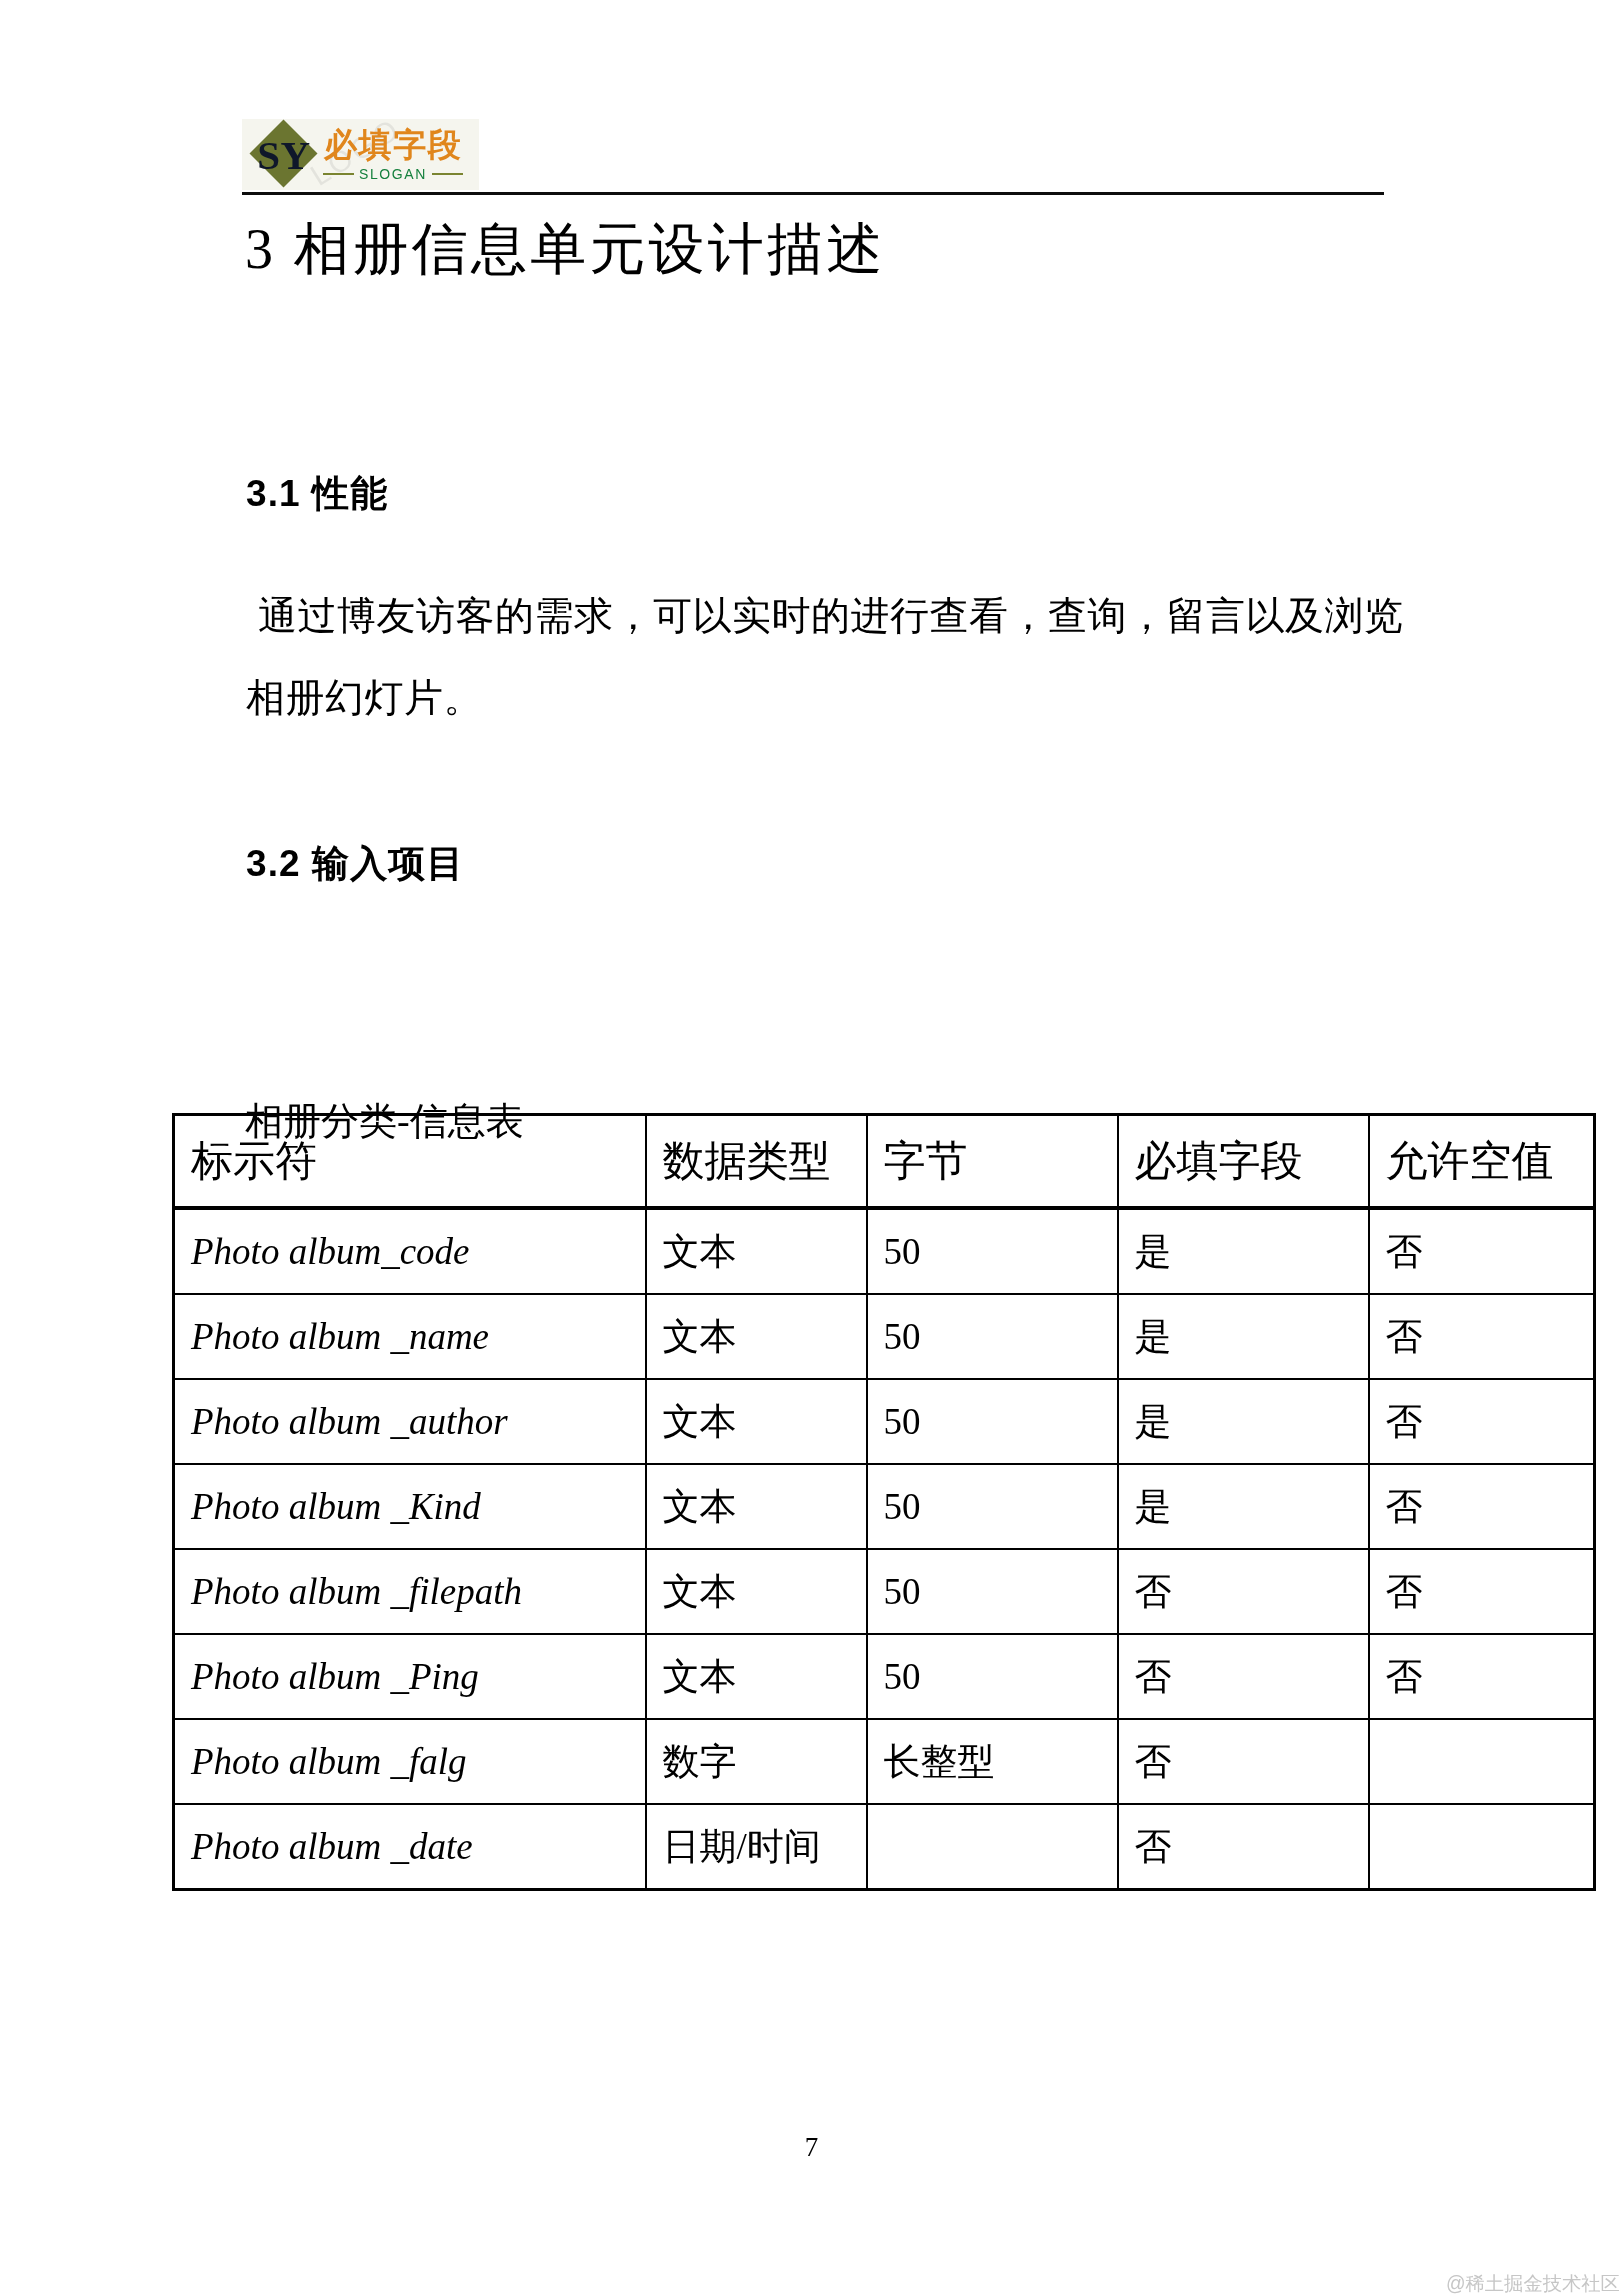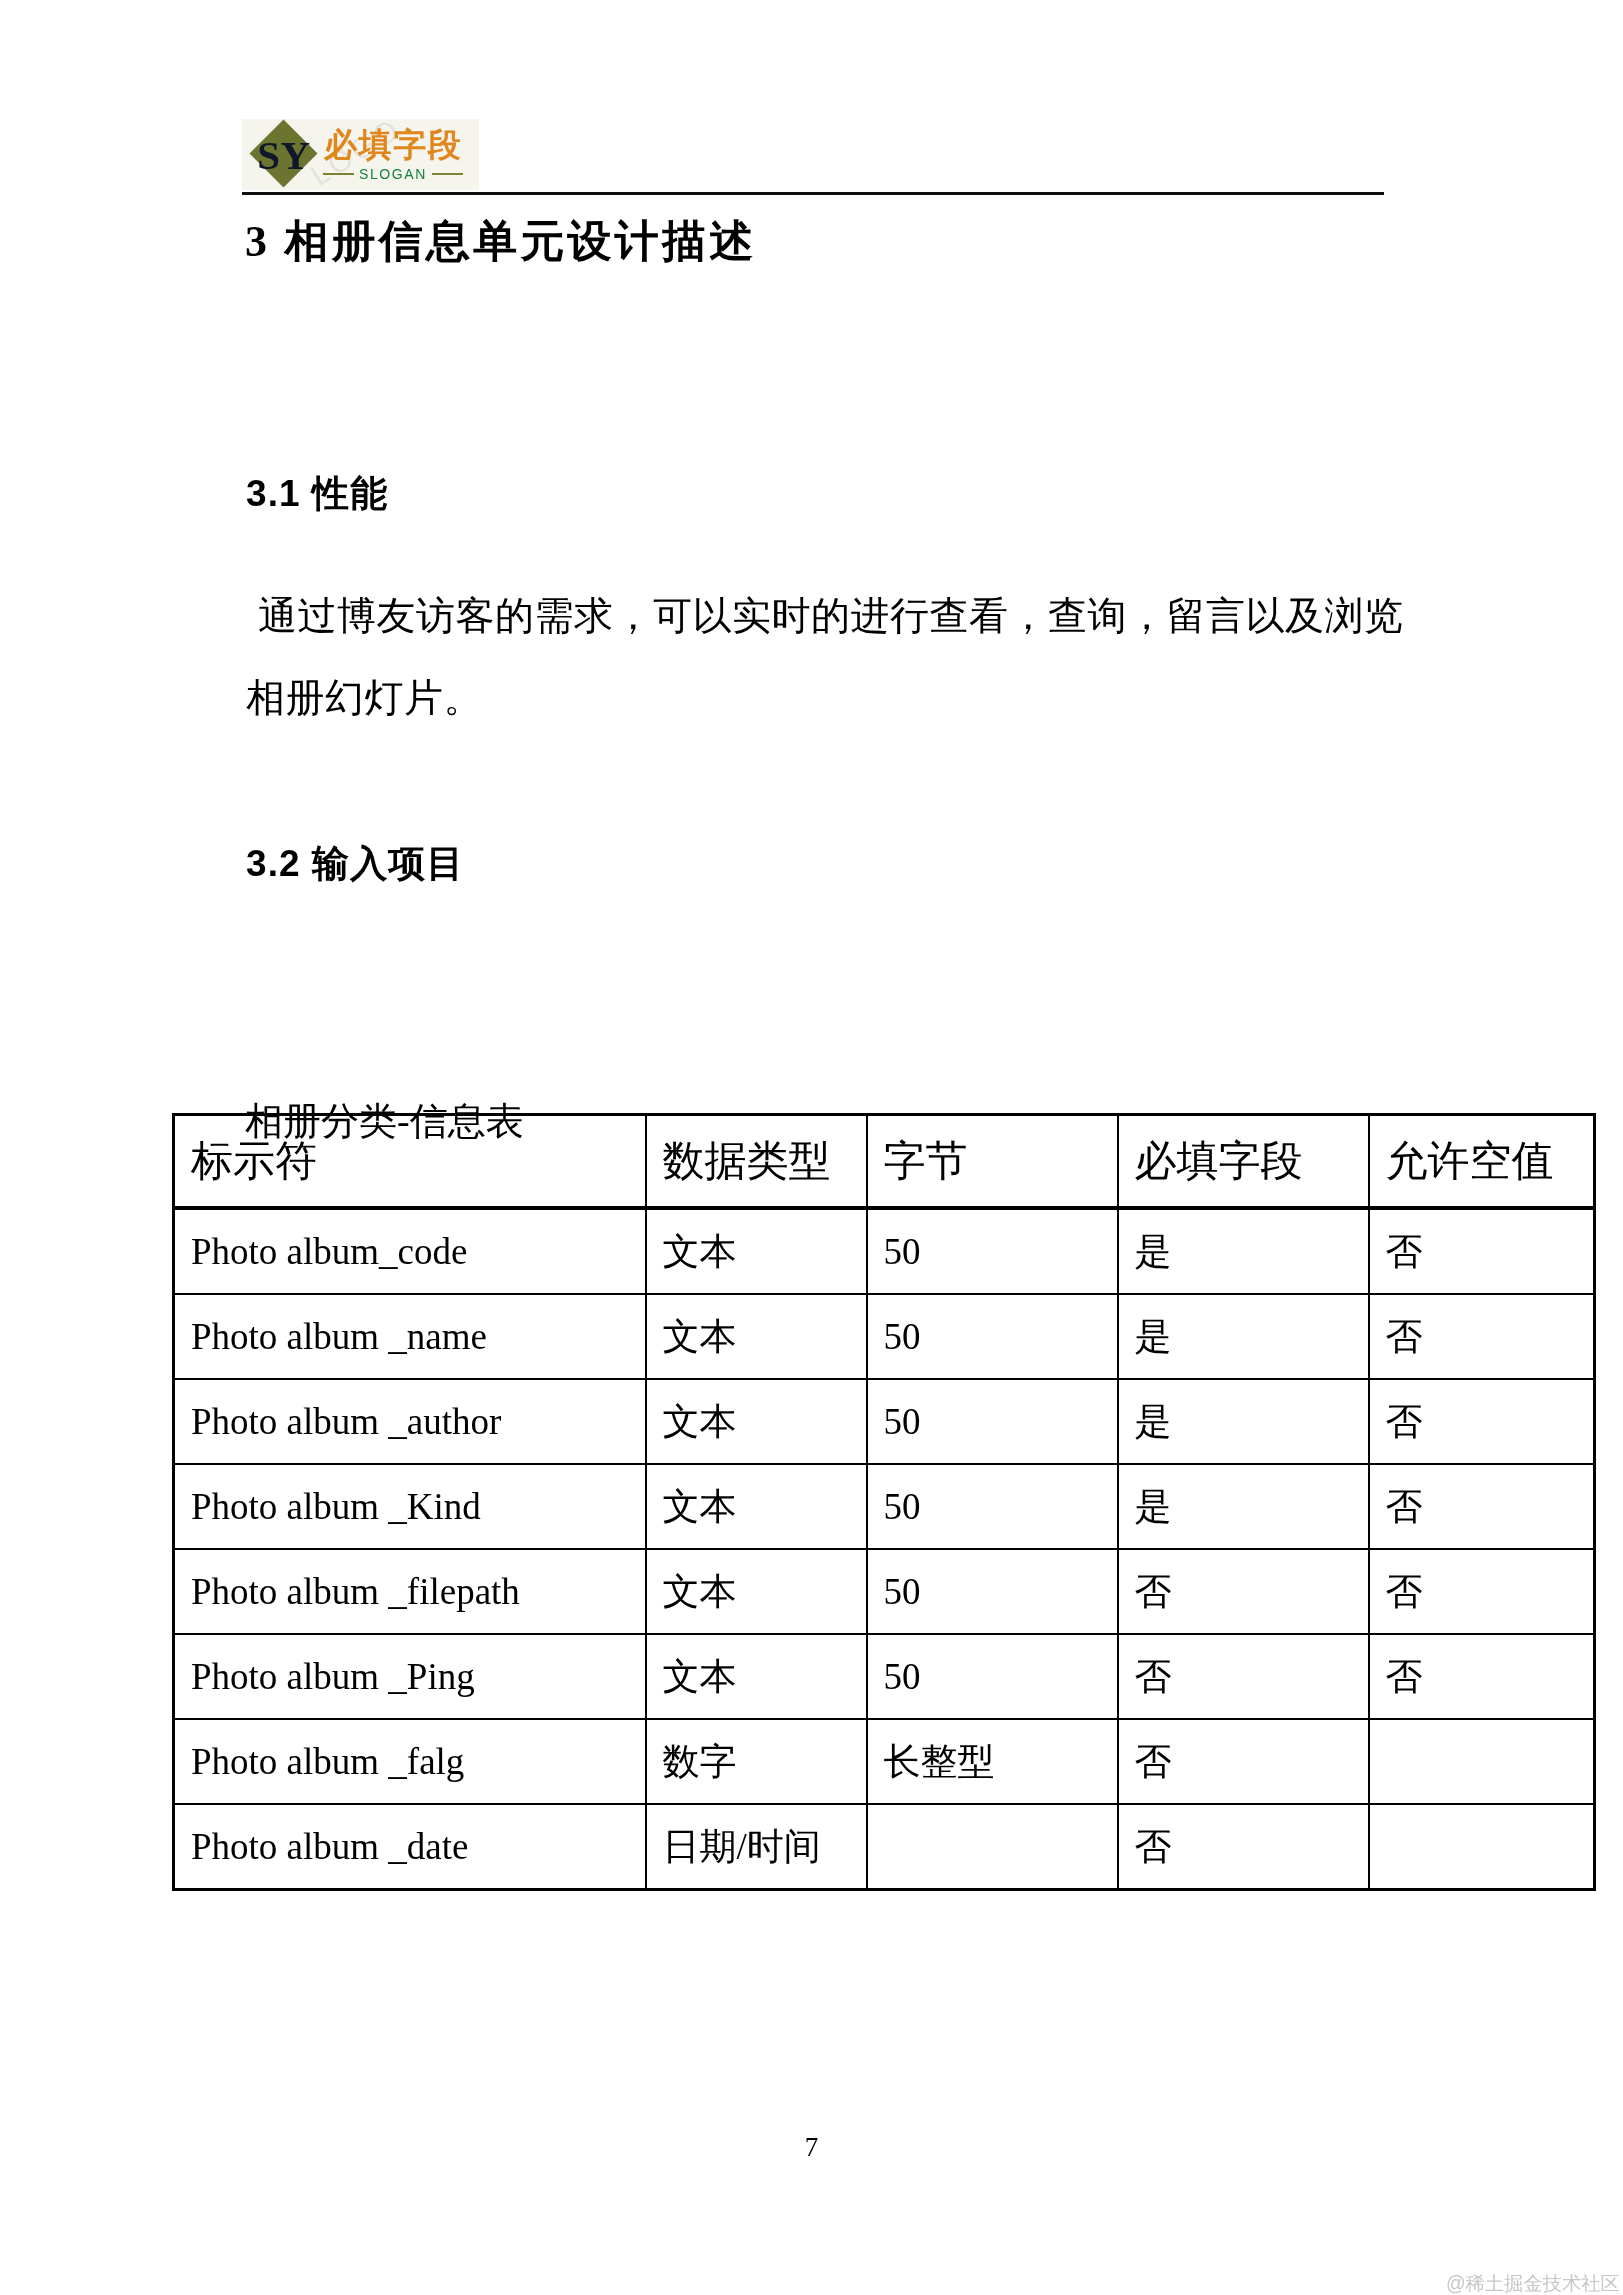--- a/index.html
+++ b/index.html
@@ -19,42 +19,42 @@
     font-weight:bold;font-size:33px;color:#e0861c;letter-spacing:1.6px;white-space:nowrap;}
   .logo-sloganrow{left:81px;top:47px;width:140px;display:flex;align-items:center;gap:5.4px;}
   .logo-dash{flex:1;height:1.6px;background:#7a8430;}
   .logo-slogan{font-family:"Liberation Sans",sans-serif;font-size:14px;color:#15803d;letter-spacing:1.6px;}
   .logo-wm{left:64px;top:16px;font-family:"Liberation Sans",sans-serif;font-size:30px;
     color:rgba(0,0,0,0.07);transform:rotate(-32deg);letter-spacing:3.2px;}
 
   .header-rule{left:242px;top:192px;width:1142px;height:2.7px;background:#0d0d0d;}
 
   
-  .doc-title{left:245px;top:212px;font-size:44px;font-weight:bold;letter-spacing:3.2px;white-space:nowrap;}
+  .doc-title{left:245px;top:212px;font-size:56px;font-weight:normal;letter-spacing:3.2px;white-space:nowrap;}
   .h2{font-family:"Liberation Sans",sans-serif;font-weight:bold;font-size:37px;letter-spacing:1.1px;white-space:nowrap;}
   .h2-1{left:246px;top:469px;}
   .h2-2{left:246px;top:839px;}
   .para-line{left:246px;font-size:39px;letter-spacing:0.5px;white-space:nowrap;}
   .para-line1{top:589px;margin-left:12px;}
   .para-line2{top:671px;}
   .tbl-caption{left:245px;top:1096px;font-size:38px;white-space:nowrap;}
 
   
   .tbl-wrap{left:172px;top:1113px;width:1422px;}
   table.data{border-collapse:collapse;table-layout:fixed;width:1422px;}
   table.data th,table.data td{
     border-left:2.1px solid #000;border-right:2.1px solid #000;
     border-top:2.7px solid #000;border-bottom:2.7px solid #000;
     padding:0 0 0 16px;text-align:left;vertical-align:middle;
     font-weight:normal;overflow:hidden;white-space:nowrap;
   }
   table.data{border:3.8px solid #000;}
   table.data th{height:90px;font-size:42px;border-bottom:4.3px solid #000;}
   table.data td{height:83px;font-size:37px;}
-  table.data td.latin{font-family:"Liberation Serif",serif;}
+  table.data td.latin{font-family:"Liberation Serif",serif;font-style:italic;}
 
   
   .page-number{left:0;top:2132px;width:1623px;text-align:center;font-size:27px;}
   .corner-watermark{right:3.2px;top:2270px;font-size:19.3px;color:#c6c6c6;
     font-family:"Liberation Sans",sans-serif;white-space:nowrap;}
 </style>
 </head>
 <body>
 
 <div class="abs logo-block">

